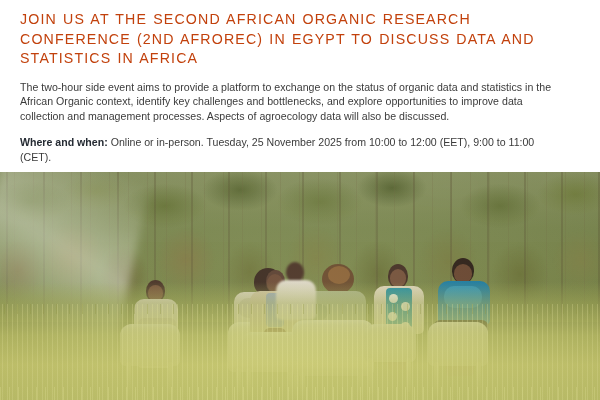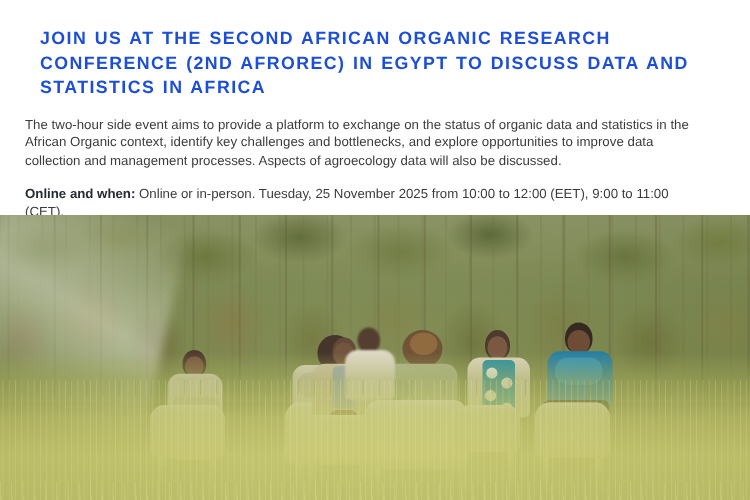--- a/index.html
+++ b/index.html
@@ -30,27 +30,27 @@
     left: 0;
     top: 0;
     width: 600px;
     height: 172px;
     background: #ffffff;
     box-sizing: border-box;
     padding: 10px 34px 0 20px;
   }
 
   .headline {
-    margin: 12px;
+    margin: 0;
     font-family: "Liberation Sans", sans-serif;
     font-size: 14.2px;
     line-height: 19.5px;
-    font-weight: bold;
+    font-weight: normal;
     letter-spacing: 1.15px;
-    color: #1d4ed8;
+    color: #c2410c;
     text-transform: uppercase;
     word-spacing: 1px;
     max-width: 548px;
   }
 
   .paragraph {
     margin: 11px 0 0 0;
     font-family: "Liberation Sans", sans-serif;
     font-size: 10.6px;
     line-height: 14.6px;
@@ -227,21 +227,21 @@
 
 <div class="page">
 
   <div class="text-block">
 
     <h1 class="headline">JOIN US AT THE SECOND AFRICAN ORGANIC RESEARCH CONFERENCE (2ND AFROREC) IN EGYPT TO DISCUSS DATA AND STATISTICS IN AFRICA</h1>
 
     <p class="paragraph">The two-hour side event aims to provide a platform to exchange on the status of organic data and statistics in the African Organic context, identify key challenges and bottlenecks, and explore opportunities to improve data collection and management processes. Aspects of agroecology data will also be discussed.</p>
 
     <p class="when-line">
-      <span class="lbl">Online and when:</span><span> Online or in-person. Tuesday, 25 November 2025 from 10:00 to 12:00 (EET), 9:00 to 11:00 (CET).</span>
+      <span class="lbl">Where and when:</span><span> Online or in-person. Tuesday, 25 November 2025 from 10:00 to 12:00 (EET), 9:00 to 11:00 (CET).</span>
     </p>
   </div>
 
   <div class="photo">
     <div class="photo-scene">
 
       <div class="layer-sky"></div>
       <div class="layer-canopy"></div>
       <div class="layer-shrub"></div>
       <div class="layer-stems"></div>

